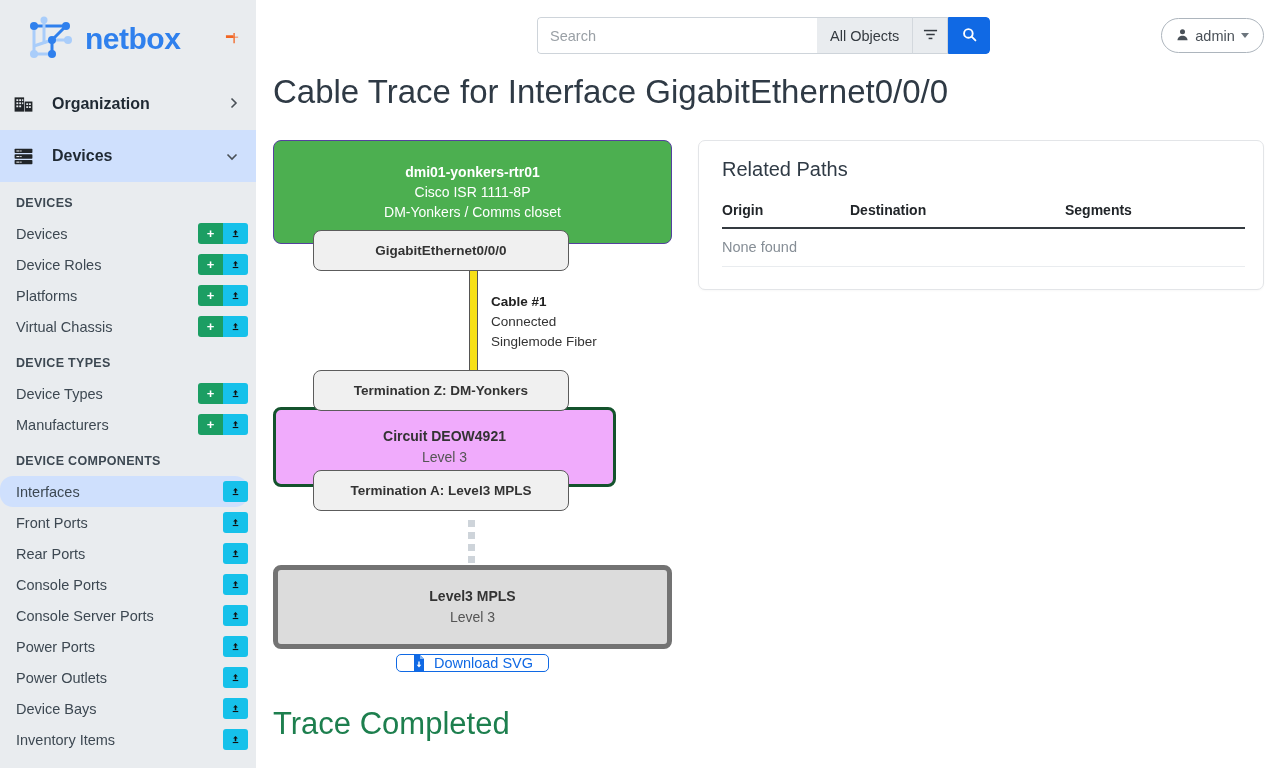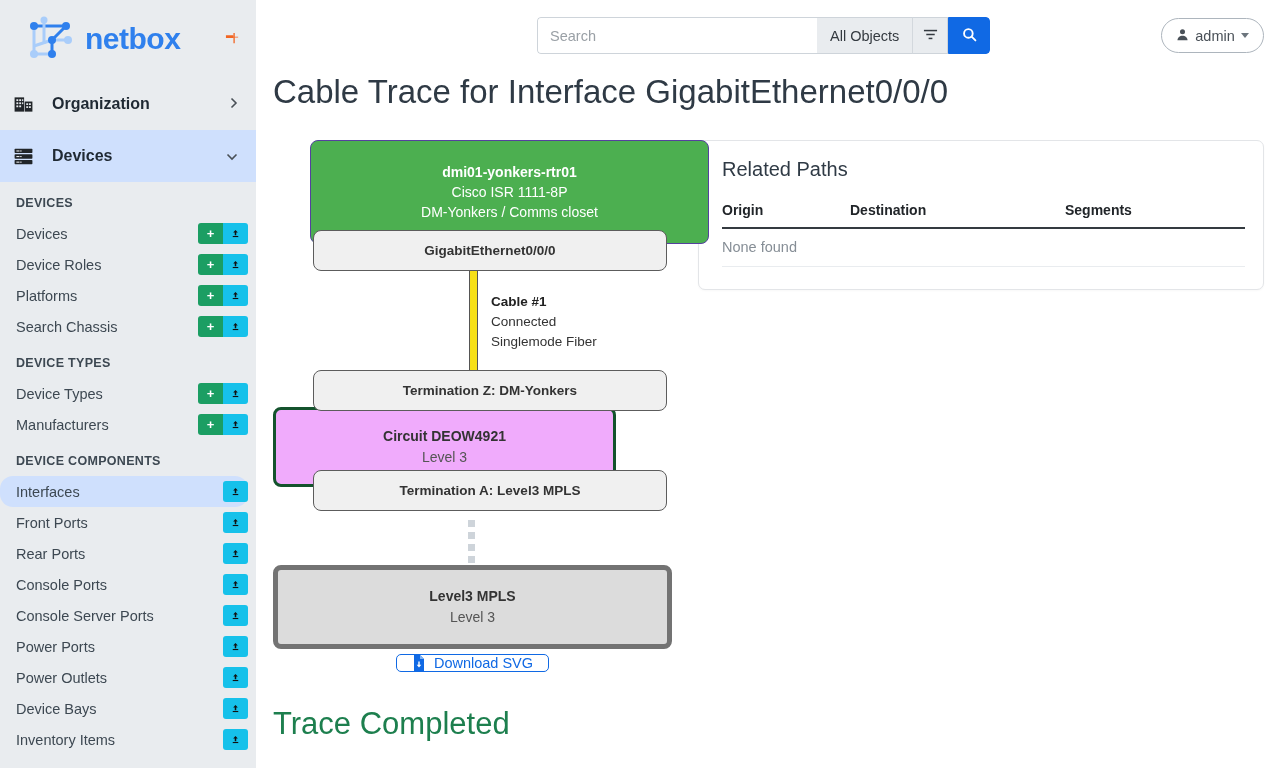--- a/index.html
+++ b/index.html
@@ -147,21 +147,21 @@
   }
   .node-device {
     width: 399px; height: 104px;
     background: #4caf50; border: 1px solid #55419e;
     color: #ffffff;
   }
   .node-device .n1 { font-size: 14px; font-weight: 700; line-height: 1.45; }
   .node-device .n2, .node-device .n3 { font-size: 14px; font-weight: 400; line-height: 1.45; }
 
   .node-term {
-    width: 354px; height: 41px;
+    width: 256px; height: 41px;
     background: #f0f0f0; border: 1px solid #5c5c5c;
     color: #333; font-size: 13.5px; font-weight: 700;
     margin: 0 auto;
   }
 
   .node-circuit {
     width: 343px; height: 80px;
     background: #f0abfc; border: 3px solid #14532d;
     color: #333;
   }
@@ -348,21 +348,21 @@
             <div class="btn-add">+</div>
             <div class="btn-imp">
               <svg viewBox="0 0 16 16" fill="#111">
                 <path d="M8 2.8l3.4 3.6H9.1v4.1H6.9V6.4H4.6z"></path>
                 <rect x="4" y="11.6" width="8" height="1.6"></rect>
               </svg>
             </div>
           </div>
         </div>
         <div class="nav-row">
-          <span class="nav-link">Search Chassis</span>
+          <span class="nav-link">Virtual Chassis</span>
           <div class="btn-grp">
             <div class="btn-add">+</div>
             <div class="btn-imp">
               <svg viewBox="0 0 16 16" fill="#111">
                 <path d="M8 2.8l3.4 3.6H9.1v4.1H6.9V6.4H4.6z"></path>
                 <rect x="4" y="11.6" width="8" height="1.6"></rect>
               </svg>
             </div>
           </div>
         </div>
@@ -535,21 +535,21 @@
     </div>
 
     <h1 class="page-title">Cable Trace for Interface GigabitEthernet0/0/0</h1>
 
     <div class="content">
 
       <div class="trace-col">
 
         <div class="diagram">
 
-          <div class="node node-device abs" style="top:0; left:0;margin-left:37px;">
+          <div class="node node-device abs" style="top:0; left:0;">
             <div class="n1">dmi01-yonkers-rtr01</div>
             <div class="n2">Cisco ISR 1111-8P</div>
             <div class="n3">DM-Yonkers / Comms closet</div>
           </div>
 
           <div class="node node-term abs" style="top:90px; left:40px;">
             <span>GigabitEthernet0/0/0</span>
           </div>
 
           <div class="cable-line abs" style="top:131px; left:196px; height:117px;"></div>

